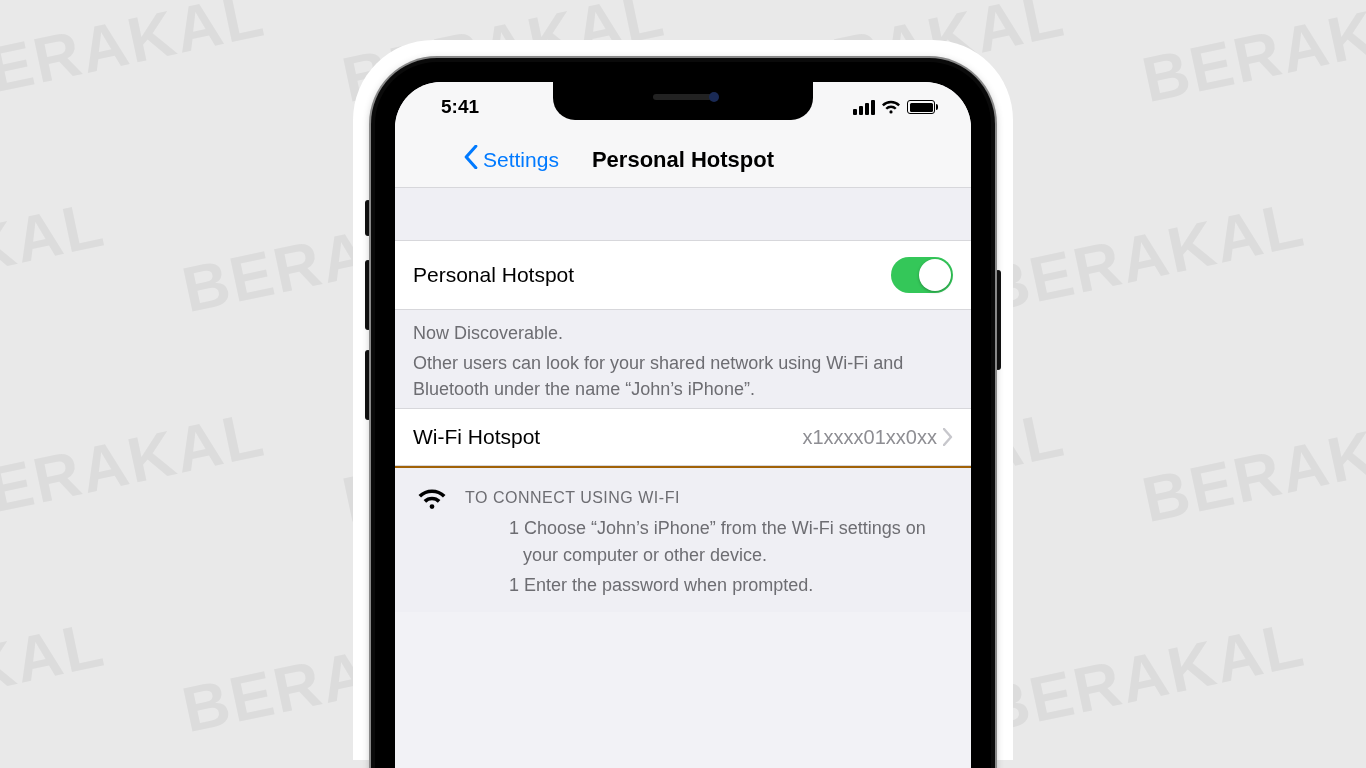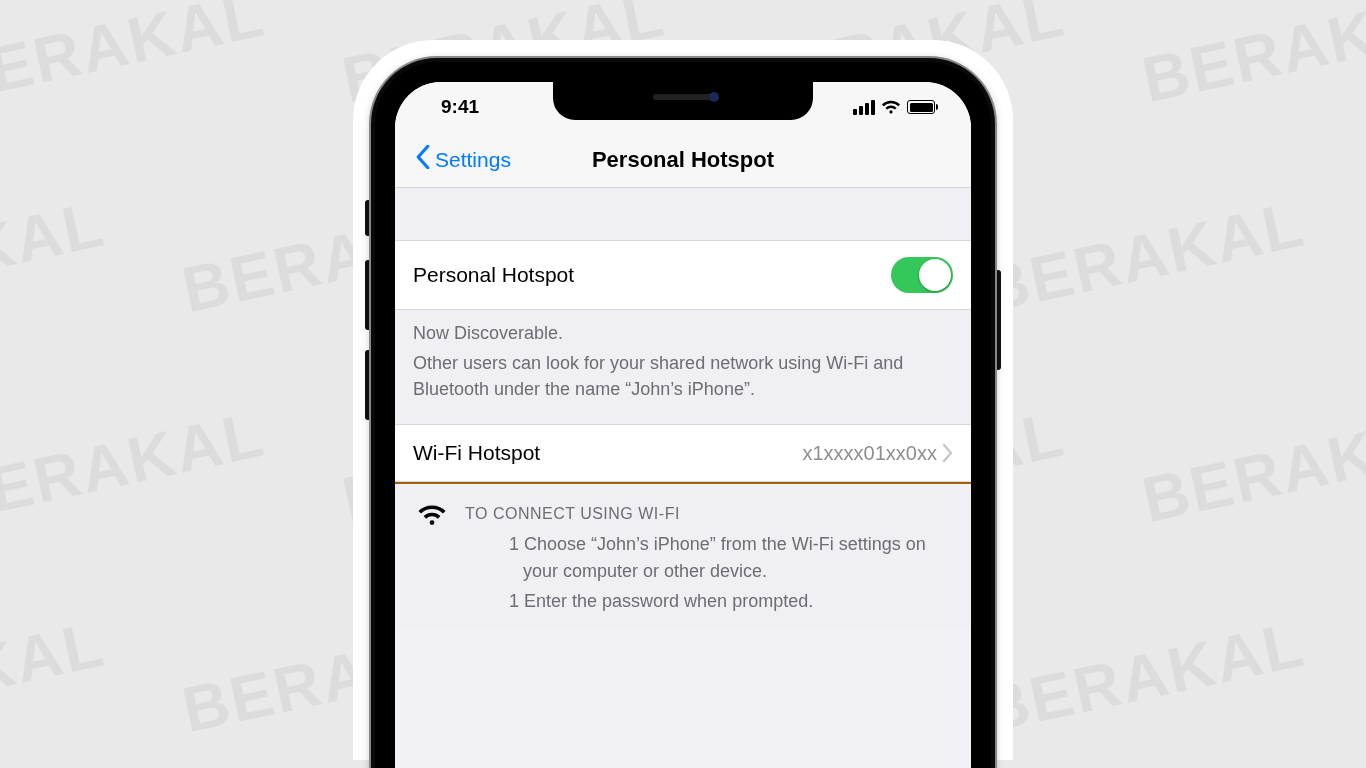--- a/index.html
+++ b/index.html
@@ -129,20 +129,21 @@
     background: #f7f7f8;
     border-bottom: 1px solid #d7d7db;
     position: relative;
     display: flex; align-items: center;
   }
   .back {
     display: flex; align-items: center; gap: 4px;
     color: #007aff; font-size: 21px;
     padding-left: 20px;
     cursor: pointer;
+    margin-left: 48px;
   }
   .back svg { width: 16px; height: 24px; }
   .title {
     position: absolute; left: 0; right: 0; text-align: center;
     font-size: 22px; font-weight: 600; color: #000;
     pointer-events: none;
   }
 
   .content { background: #efeff4; }
 
@@ -162,21 +163,21 @@
     width: 62px; height: 36px; border-radius: 18px; background: #34c759;
     position: relative; cursor: pointer;
   }
   .toggle .knob {
     position: absolute; top: 2px; right: 2px;
     width: 32px; height: 32px; border-radius: 50%; background: #fff;
     box-shadow: 0 1px 3px rgba(0,0,0,0.3);
   }
 
   .footer {
-    padding: 10px 18px 22px 18px;
+    padding: 10px 18px 6px 18px;
     font-size: 18px; color: #6d6d72;
     line-height: 1.45;
     background: #efeff4;
   }
   .footer .head { margin-bottom: 4px; }
 
   .row.link { cursor: pointer; }
   .row .value { color: #8e8e93; font-size: 20px; margin-left: auto; margin-right: 6px; }
   .chev svg { width: 10px; height: 18px; display:block; }
 
@@ -222,21 +223,21 @@
   <div class="side-btn right1"></div>
   <div class="phone">
     <div class="bezel">
       <div class="screen">
         <div class="notch">
           <div class="speaker"></div>
             <div class="cam"></div>
         </div>
 
         <div class="statusbar">
-          <div class="time">9:41</div>
+          <div class="time">5:41</div>
           <div class="right">
             <div class="signal">
               <span></span>
                 <span></span>
                 <span></span>
                 <span></span>
             </div>
             <div class="wifi-ico">
               <svg width="20" height="15" viewBox="0 0 20 15">
                   <path d="M10 13.5a1.6 1.6 0 100-3.2 1.6 1.6 0 000 3.2zM4.4 7.9a8 8 0 0111.2 0l-1.7 1.7a5.6 5.6 0 00-7.8 0L4.4 7.9zM1 4.5a12.8 12.8 0 0118 0l-1.7 1.7a10.4 10.4 0 00-14.6 0L1 4.5z" fill="#000"></path>

